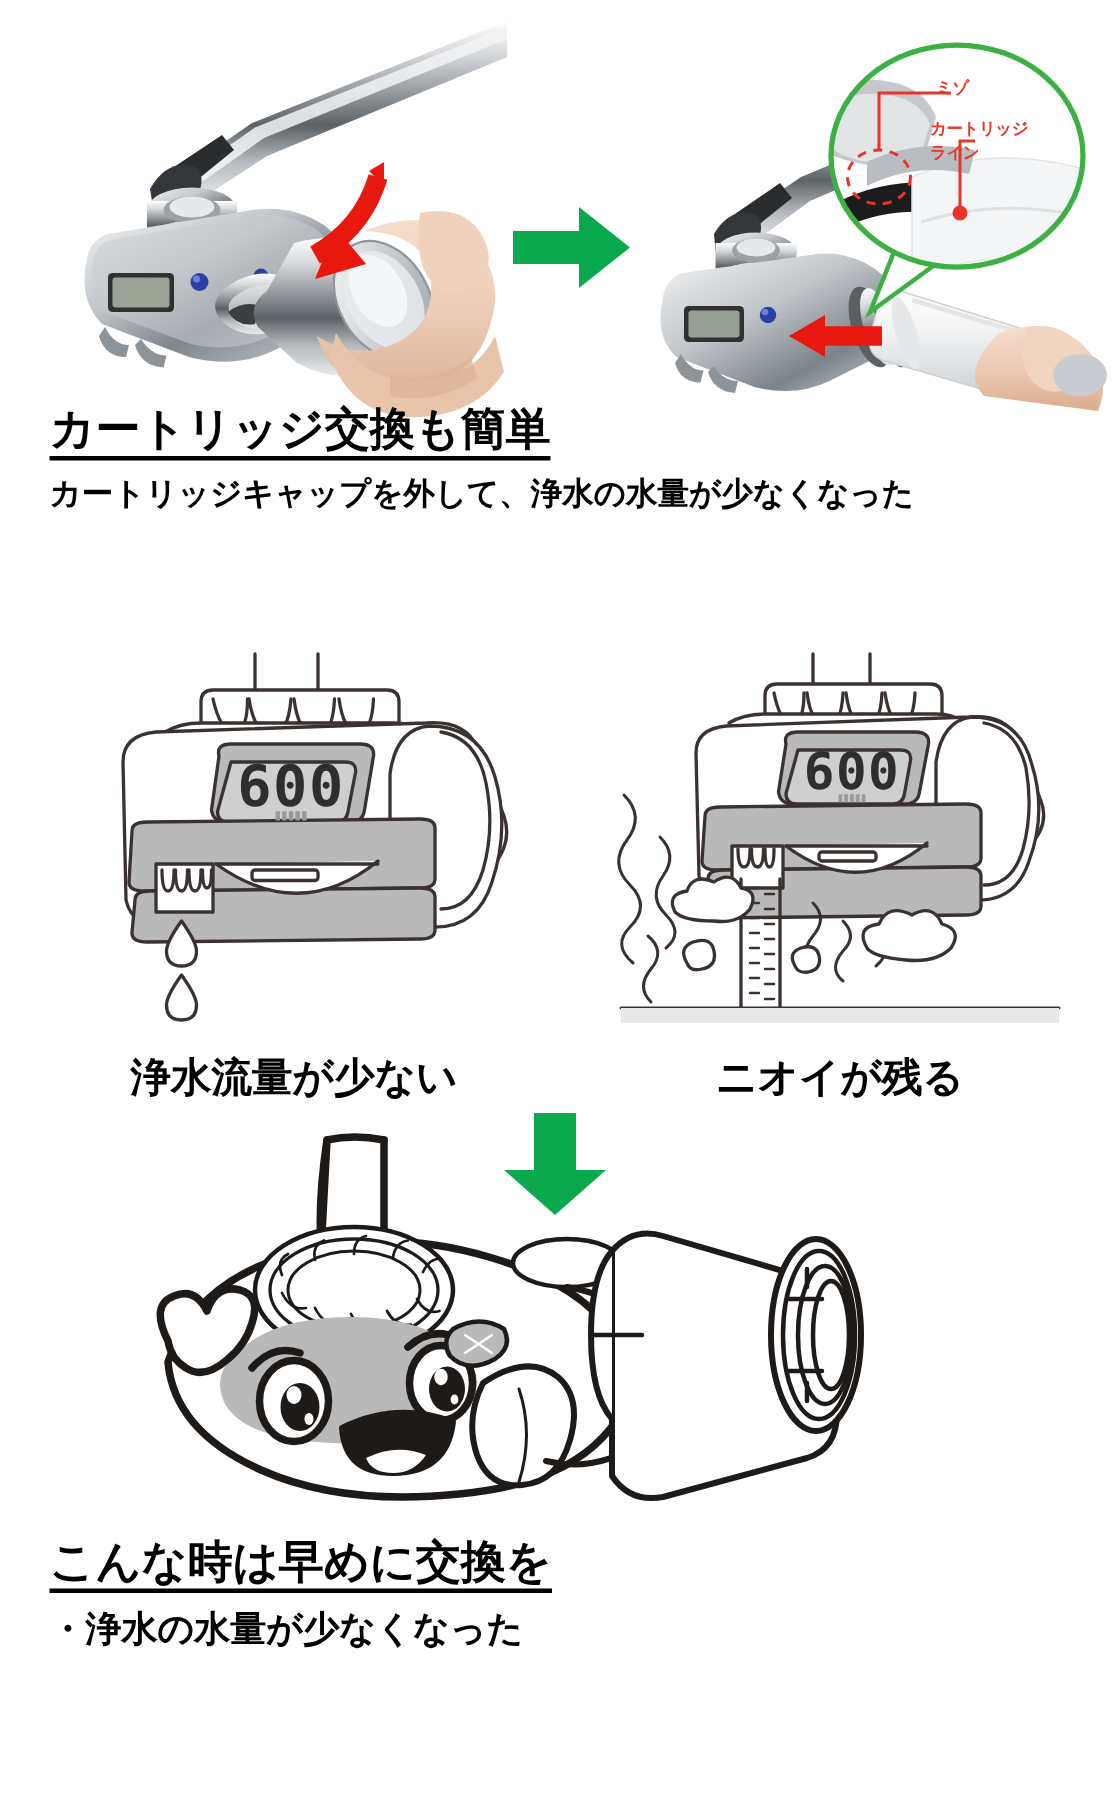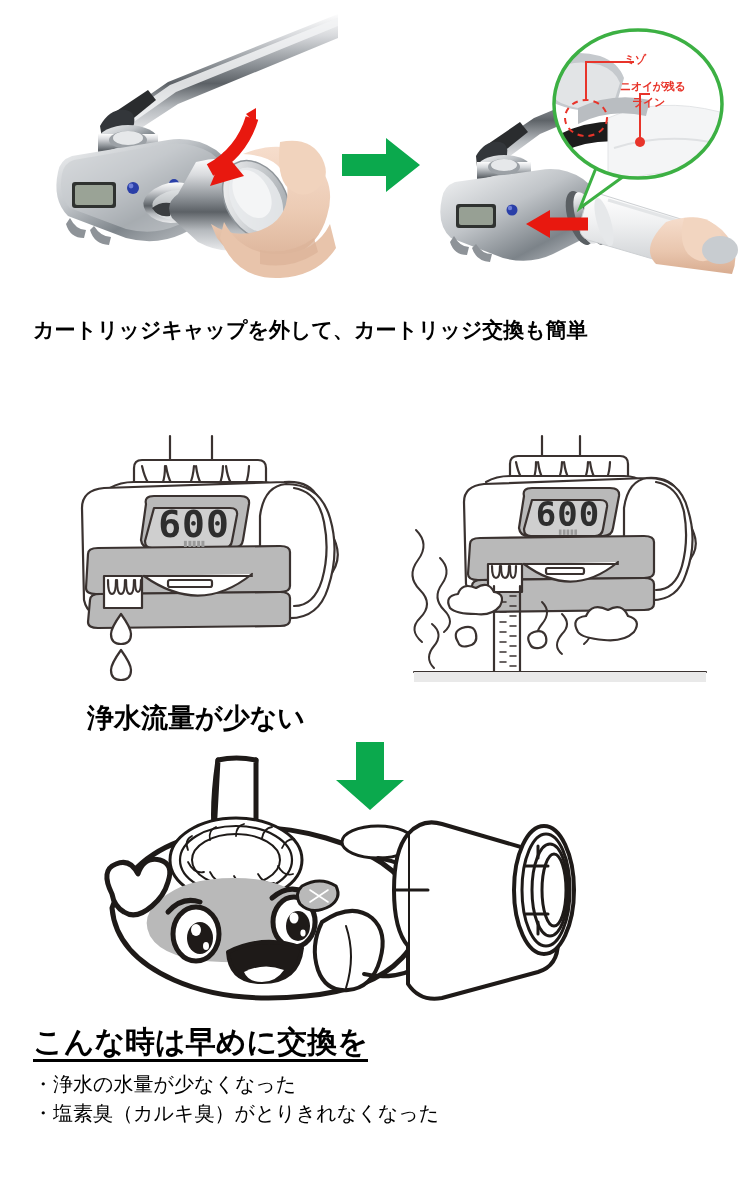--- a/index.html
+++ b/index.html
@@ -27,22 +27,22 @@
     padding-bottom:1px;
     white-space:nowrap;
   }
   .body-line{
     font-size:21px;
     font-weight:700;
     line-height:1.32;
     white-space:nowrap;
   }
   .bullet-line{
-    font-size:20px;
-    font-weight:400;
+    font-size:24px;
+    font-weight:700;
     line-height:1.45;
     white-space:nowrap;
   }
   .caption{
     font-size:27px;
     font-weight:700;
     white-space:nowrap;
     text-align:center;
   }
 
@@ -271,27 +271,30 @@
         <ellipse cx="158" cy="96" rx="21" ry="18" fill="none" stroke="#e8342a" stroke-width="2" stroke-dasharray="6 5"></ellipse>
 
         <path d="M158 78 L158 40 L206 40" stroke="#e8342a" stroke-width="2" fill="none"></path>
 
         <circle cx="212" cy="120" r="5" fill="#e8342a"></circle>
         <path d="M212 116 L212 72 L222 72" stroke="#e8342a" stroke-width="2" fill="none"></path>
       </g>
     </svg>
 
     <div class="callout-text abs" style="left:196px;top:31px;">ミゾ</div>
-    <div class="callout-text abs" style="left:192px;top:58px;">ニオイが残る</div>
-    <div class="callout-text abs" style="left:204px;top:74px;text-align:right;">ライン</div>
-  </div>
-
+    <div class="callout-text abs" style="left:192px;top:58px;">カートリッジ</div>
+    <div class="callout-text abs" style="left:192px;top:74px;text-align:right;">ライン</div>
+  </div>
+
+  <div class="abs" style="left:33px;top:271px;">
+    <span class="h-underline">カートリッジ交換も簡単</span>
+  </div>
 
   <div class="abs" style="left:33px;top:316px;">
-    <div class="body-line">カートリッジキャップを外して、カートリッジ交換も簡単</div>
+    <div class="body-line">カートリッジキャップを外して、浄水の水量が少なくなった</div>
   </div>
 
   <div class="abs" style="left:72px;top:434px;width:300px;height:248px;">
     <svg width="300" height="248" viewBox="0 0 300 248">
       <g fill="none" stroke="#3a3230" stroke-width="2.2" stroke-linejoin="round" stroke-linecap="round">
 
         <line x1="98" y1="2" x2="98" y2="32"></line>
         <line x1="140" y1="2" x2="140" y2="32"></line>
 
         <path d="M62 34 q0 -8 8 -8 l116 0 q8 0 8 8 l0 14 q0 8 -8 8 l-116 0 q-8 0 -8 -8 Z" fill="#ffffff"></path>
@@ -390,20 +393,21 @@
 
         <path d="M56 208 q-6 -10 4 -14 q12 -4 14 6 q2 10 -8 12 q-8 2 -10 -4 Z" fill="#ffffff"></path>
         <path d="M128 210 q-5 -9 4 -12 q10 -3 12 5 q2 9 -7 11 q-7 1 -9 -4 Z" fill="#ffffff"></path>
       </g>
       <text class="lcd-digits" x="166" y="92" font-size="34" fill="#2e2e2e" text-anchor="middle">600</text>
       <text x="166" y="100" font-size="7" fill="#9a9a9a" text-anchor="middle">▮▮▮▮▮</text>
     </svg>
   </div>
 
   <div class="caption abs" style="left:36px;top:700px;width:320px;">浄水流量が少ない</div>
+  <div class="caption abs" style="left:420px;top:700px;width:280px;">ニオイが残る</div>
 
   <div class="abs" style="left:330px;top:740px;width:80px;height:72px;">
     <svg width="80" height="72" viewBox="0 0 80 72">
       <path d="M26 2 L54 2 L54 40 L74 40 L40 70 L6 40 L26 40 Z" fill="#0ba94d"></path>
     </svg>
   </div>
 
   <div class="abs" style="left:60px;top:790px;width:600px;height:225px;">
     <svg width="600" height="225" viewBox="0 0 600 225">
       <g fill="none" stroke="#1e1a18" stroke-linejoin="round" stroke-linecap="round">
@@ -478,16 +482,15 @@
       </g>
     </svg>
   </div>
 
   <div class="abs" style="left:33px;top:1026px;">
     <span class="h-underline">こんな時は早めに交換を</span>
   </div>
 
   <div class="abs" style="left:33px;top:1070px;">
     <div class="bullet-line">・浄水の水量が少なくなった</div>
-    <div class="bullet-line">・塩素臭（カルキ臭）がとりきれなくなった</div>
   </div>
 
 </div>
 
 </body></html>

